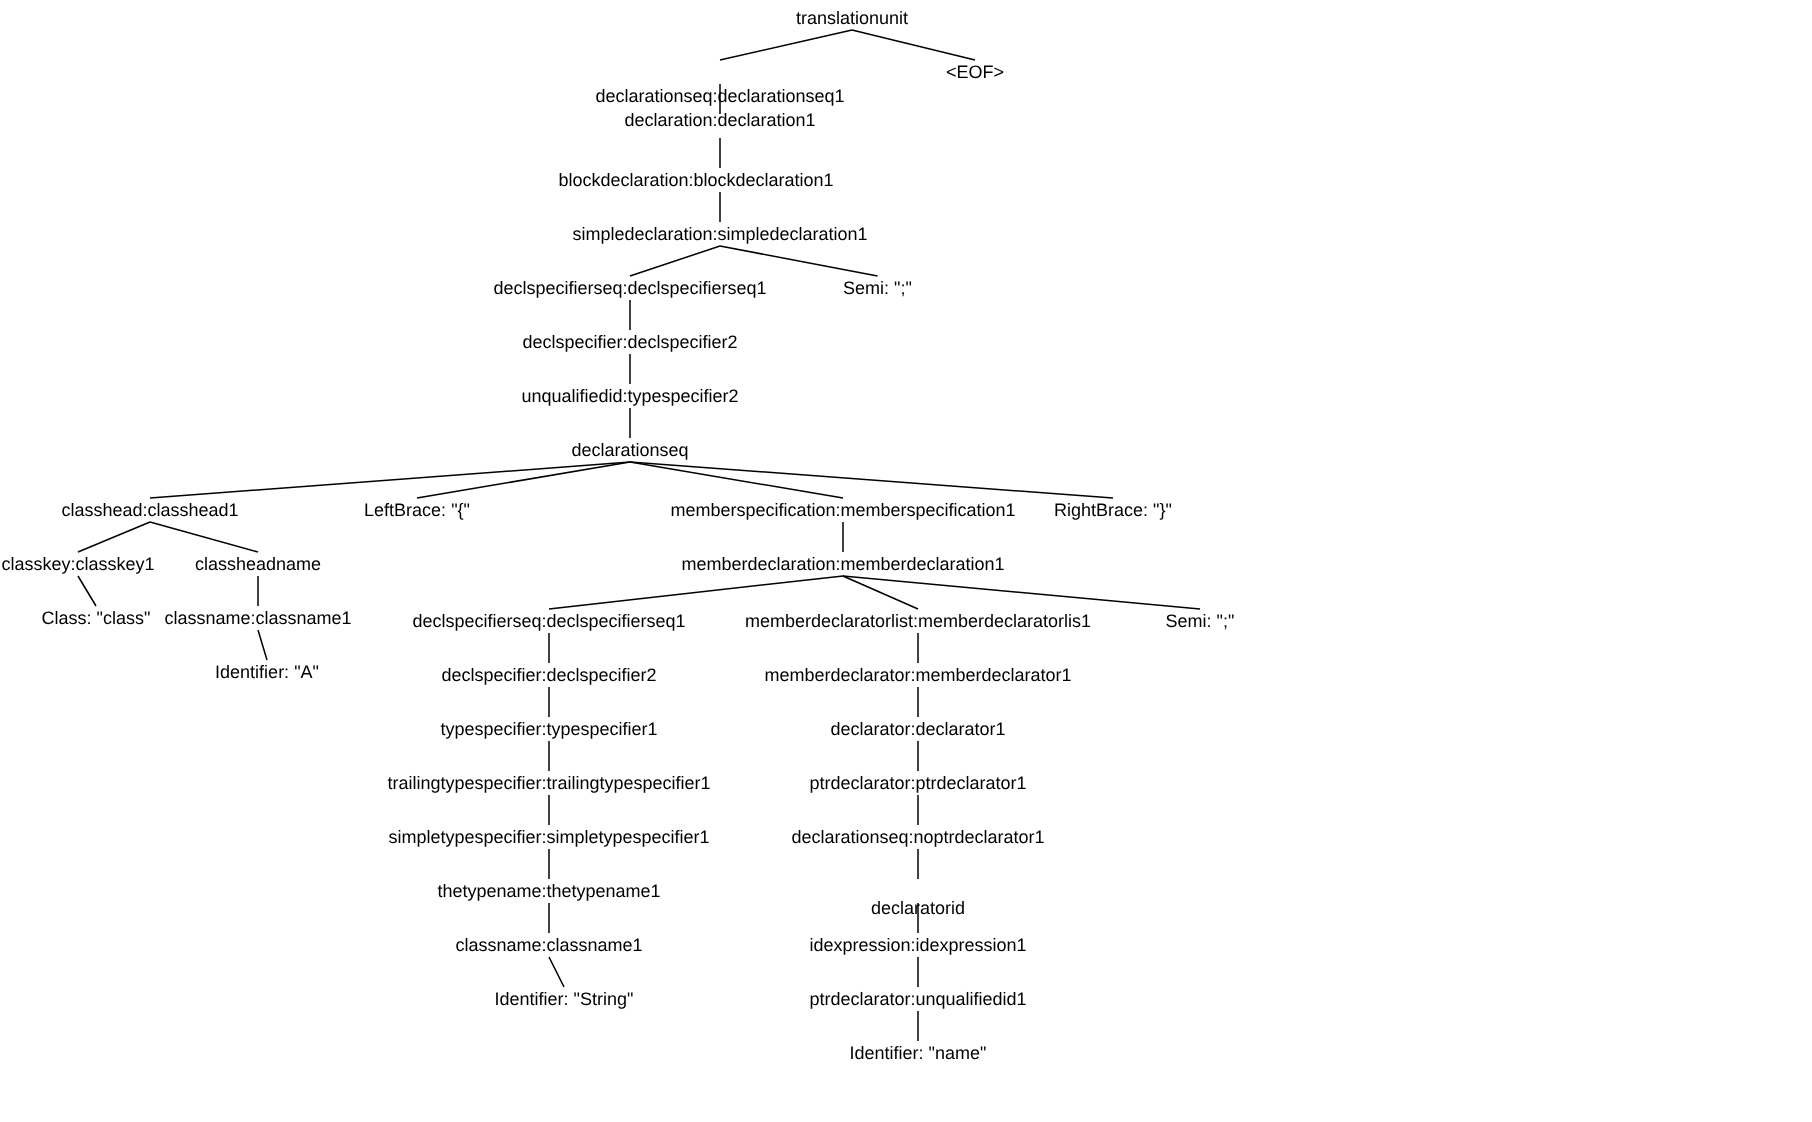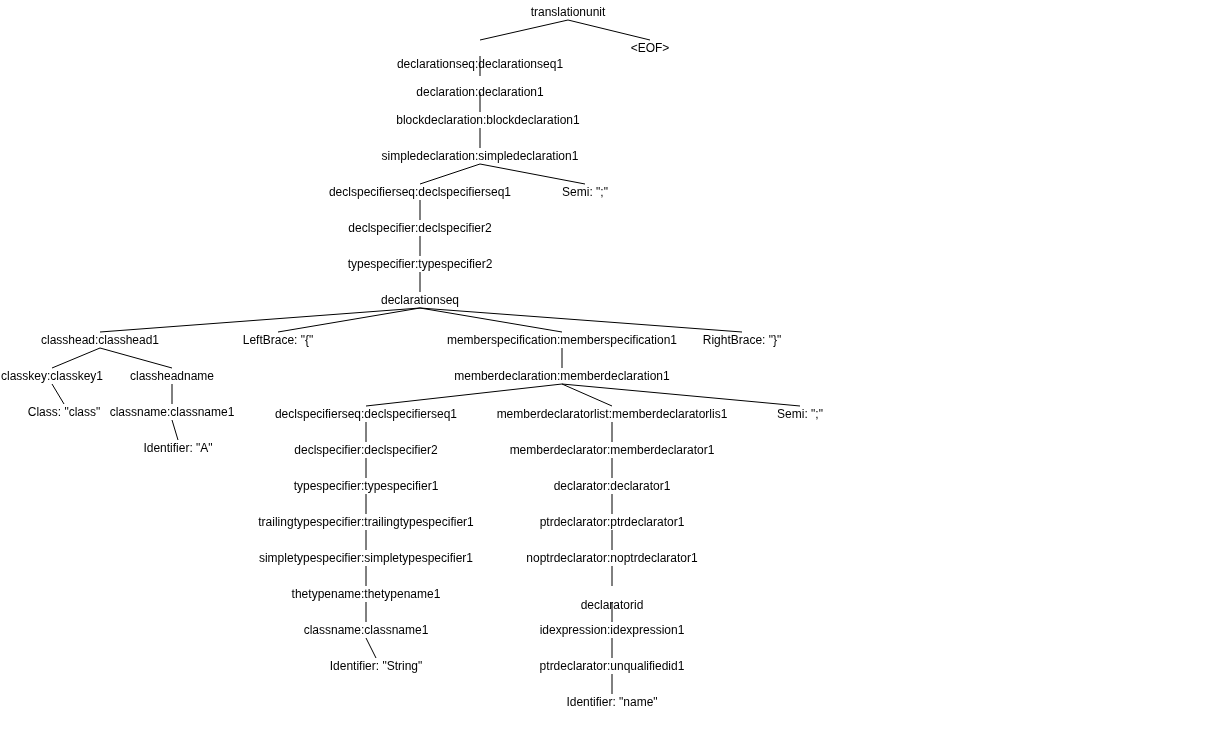--- a/index.html
+++ b/index.html
@@ -108,27 +108,27 @@
     <line x1="612" y1="602" x2="612" y2="622"></line>
 
     <line x1="612" y1="638" x2="612" y2="658"></line>
 
     <line x1="612" y1="674" x2="612" y2="694"></line>
   </svg>
 
   <div class="node" style="left:568px;top:12px">translationunit</div>
   <div class="node" style="left:480px;top:64px">declarationseq:declarationseq1</div>
   <div class="node" style="left:650px;top:48px">&lt;EOF&gt;</div>
-  <div class="node" style="left:480px;top:92px">declaration:declaration1</div>
-  <div class="node" style="left:488px;top:120px">blockdeclaration:blockdeclaration1</div>
+  <div class="node" style="left:480px;top:80px">declaration:declaration1</div>
+  <div class="node" style="left:464px;top:120px">blockdeclaration:blockdeclaration1</div>
   <div class="node" style="left:480px;top:156px">simpledeclaration:simpledeclaration1</div>
   <div class="node" style="left:420px;top:192px">declspecifierseq:declspecifierseq1</div>
   <div class="node" style="left:585px;top:192px">Semi: ";"</div>
   <div class="node" style="left:420px;top:228px">declspecifier:declspecifier2</div>
-  <div class="node" style="left:420px;top:264px">typespecifier:typespecifier2</div>
+  <div class="node" style="left:420px;top:264px">unqualifiedid:typespecifier2</div>
   <div class="node" style="left:420px;top:300px">declarationseq</div>
 
   <div class="node" style="left:100px;top:340px">classhead:classhead1</div>
   <div class="node" style="left:278px;top:340px">LeftBrace: "{"</div>
   <div class="node" style="left:562px;top:340px">memberspecification:memberspecification1</div>
   <div class="node" style="left:742px;top:340px">RightBrace: "}"</div>
 
   <div class="node" style="left:52px;top:376px">classkey:classkey1</div>
   <div class="node" style="left:172px;top:376px">classheadname</div>
   <div class="node" style="left:64px;top:412px">Class: "class"</div>
@@ -144,19 +144,19 @@
   <div class="node" style="left:366px;top:486px">typespecifier:typespecifier1</div>
   <div class="node" style="left:366px;top:522px">trailingtypespecifier:trailingtypespecifier1</div>
   <div class="node" style="left:366px;top:558px">simpletypespecifier:simpletypespecifier1</div>
   <div class="node" style="left:366px;top:594px">thetypename:thetypename1</div>
   <div class="node" style="left:366px;top:630px">classname:classname1</div>
   <div class="node" style="left:376px;top:666px">Identifier: "String"</div>
 
   <div class="node" style="left:612px;top:450px">memberdeclarator:memberdeclarator1</div>
   <div class="node" style="left:612px;top:486px">declarator:declarator1</div>
   <div class="node" style="left:612px;top:522px">ptrdeclarator:ptrdeclarator1</div>
-  <div class="node" style="left:612px;top:558px">noptrdeclarator:noptrdeclarator1</div>
+  <div class="node" style="left:612px;top:558px">declarationseq:noptrdeclarator1</div>
   <div class="node" style="left:612px;top:605px">declaratorid</div>
   <div class="node" style="left:612px;top:630px">idexpression:idexpression1</div>
   <div class="node" style="left:612px;top:666px">ptrdeclarator:unqualifiedid1</div>
   <div class="node" style="left:612px;top:702px">Identifier: "name"</div>
 
 </div>
 
 </body></html>

